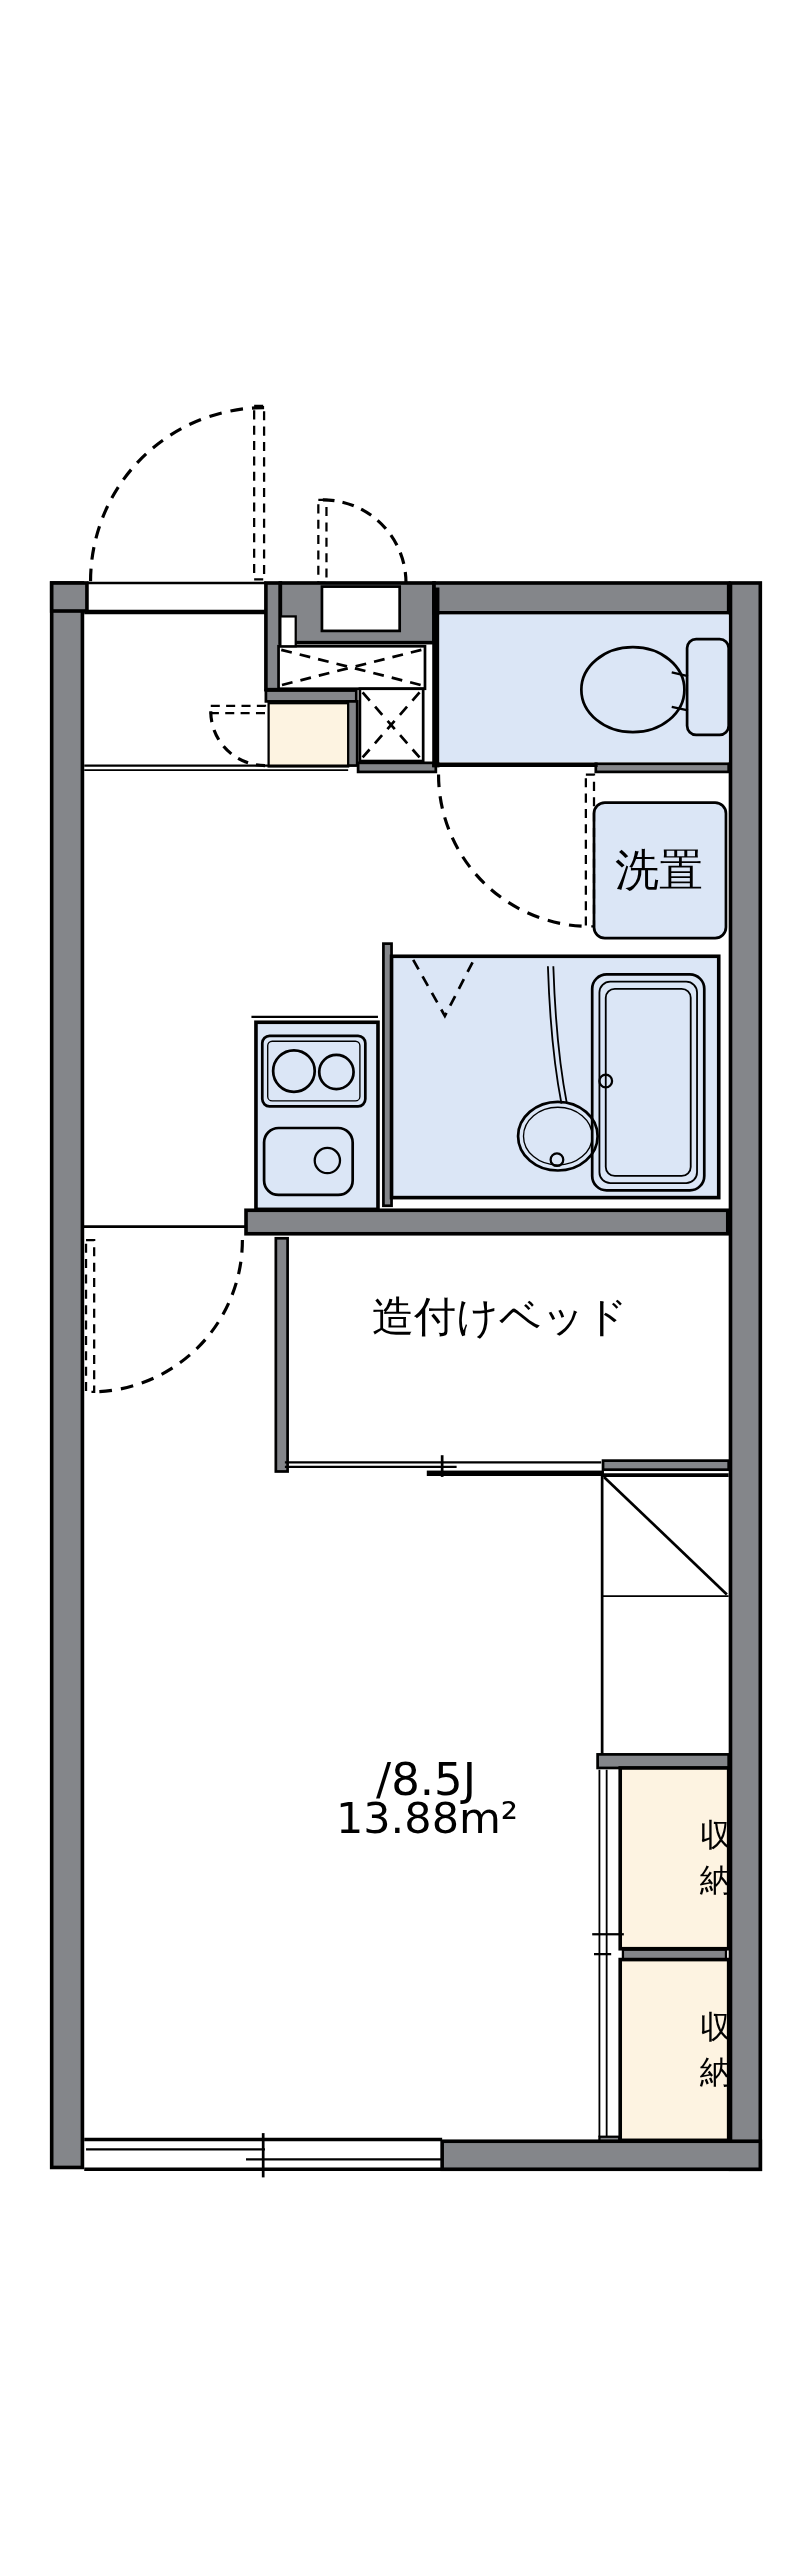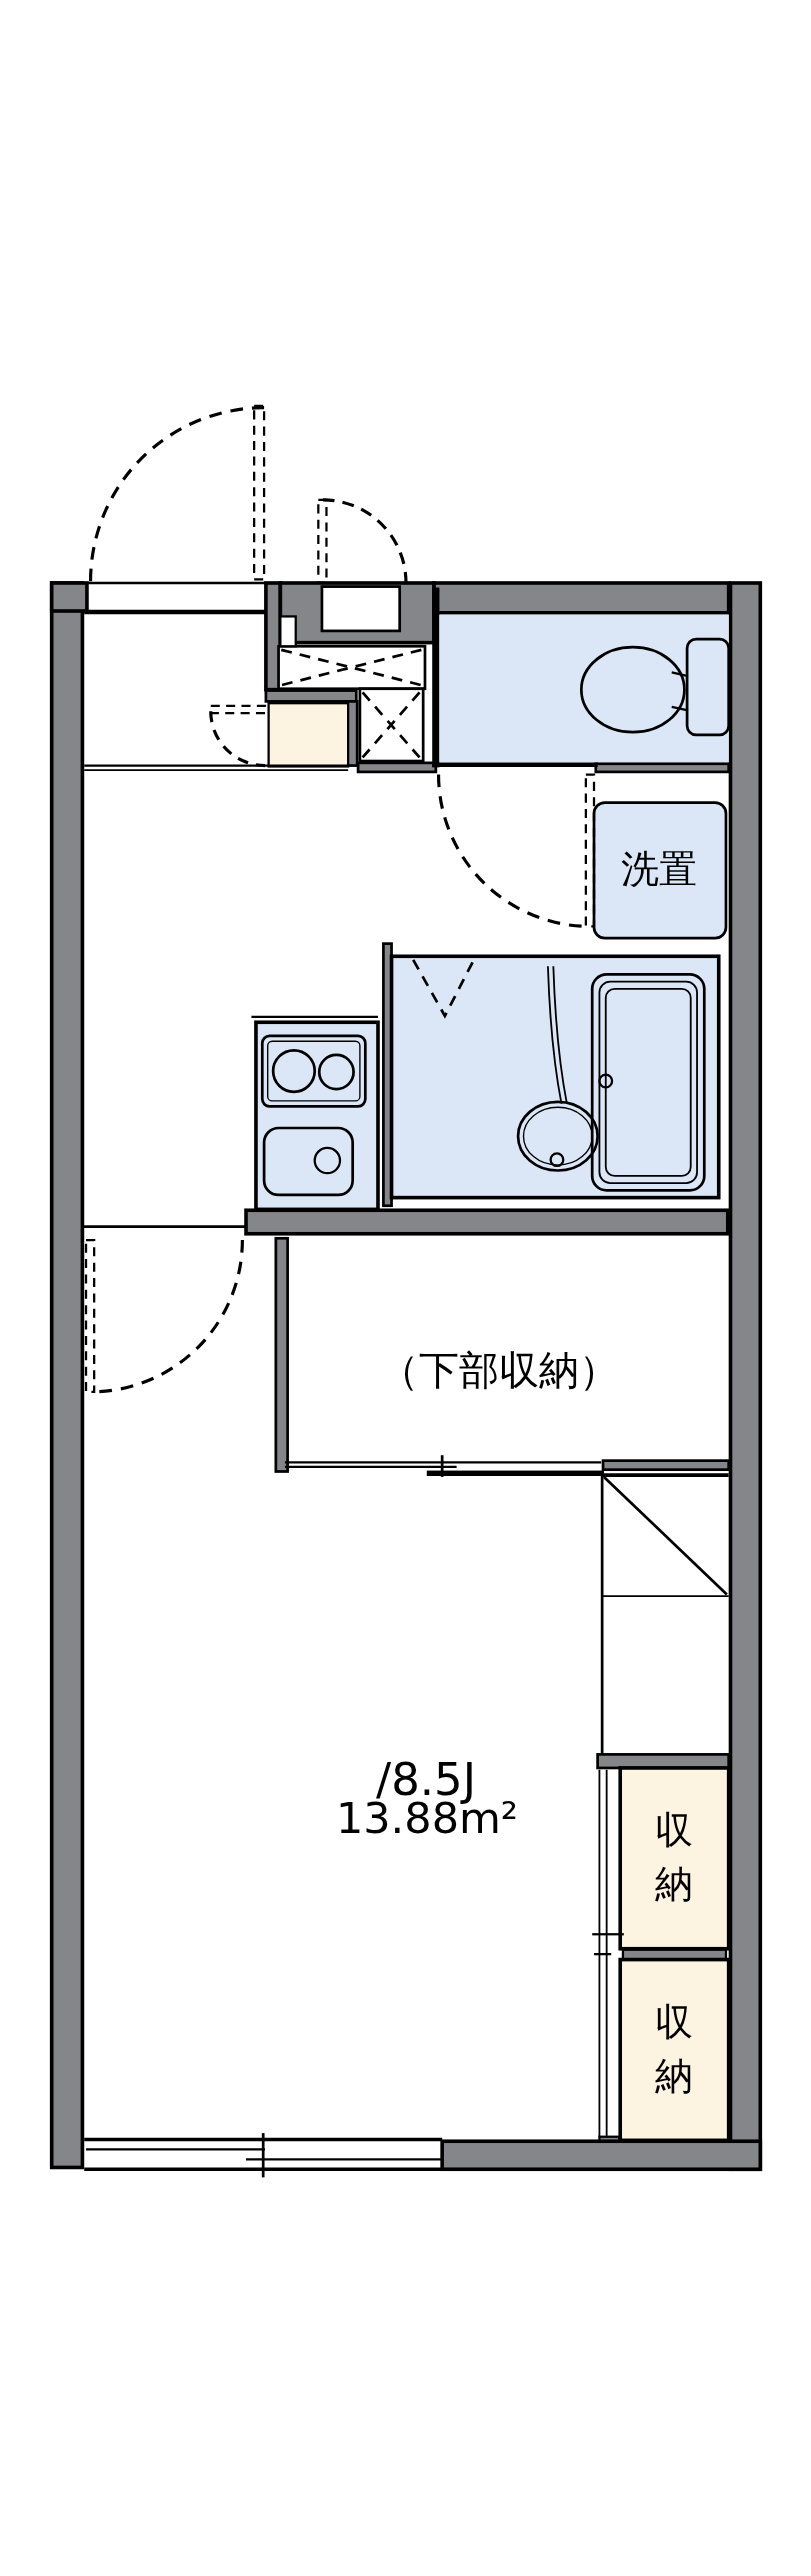--- a/index.html
+++ b/index.html
@@ -12,33 +12,34 @@
   }
   .canvas svg{position:absolute;left:0;top:0;}
   .lbl{
     position:absolute;
     color:#000;
     font-family:"DejaVu Sans","Liberation Sans",sans-serif;
     white-space:nowrap;
     transform:translate(-50%,-50%);
     line-height:1.1;
   }
-  .lbl-washer{left:659px;top:870px;font-size:38px;}
+  .lbl-washer{left:659px;top:870px;font-size:44px;}
   .lbl-bed1{left:500px;top:1317px;font-size:42px;}
   .lbl-bed2{left:499px;top:1370px;font-size:40px;}
   .lbl-room{left:425px;top:1747px;font-size:71px;letter-spacing:4.5px;}
   .lbl-sqm{left:427px;top:1819px;font-size:43px;}
   .lbl-jo{left:426px;top:1780px;font-size:45px;}
   .lbl-storage{
-    font-size:38px;
+    font-size:32px;
     white-space:normal;
     word-break:break-all;
     width:1.05em;
-    text-align:left;
+    text-align:right;
     line-height:1.42;
+    margin-left:40px;
   }
   .lbl-st1{left:675px;top:1858px;}
   .lbl-st2{left:675px;top:2050px;}
 </style>
 </head>
 <body>
 
 <div class="canvas">
 
 <svg width="812" height="2576" viewBox="0 0 898 2850">
@@ -176,20 +177,20 @@
   <g stroke="#000" fill="none" stroke-width="3" stroke-dasharray="12 9">
     <line x1="311" y1="719" x2="466" y2="758"></line>
     <line x1="466" y1="719" x2="311" y2="758"></line>
     <line x1="401" y1="766" x2="464" y2="838"></line>
     <line x1="464" y1="766" x2="401" y2="838"></line>
   </g>
 
 </svg>
 
 <div class="lbl lbl-washer">洗置</div>
-<div class="lbl lbl-bed2">（下部収納）</div>
+<div class="lbl lbl-bed1">造付けベッド</div>
 <div class="lbl lbl-sqm">13.88m²</div>
 <div class="lbl lbl-jo">/8.5J</div>
 <div class="lbl lbl-storage lbl-st1">収納</div>
 <div class="lbl lbl-storage lbl-st2">収納</div>
 
 </div>
 
 
 </body></html>

